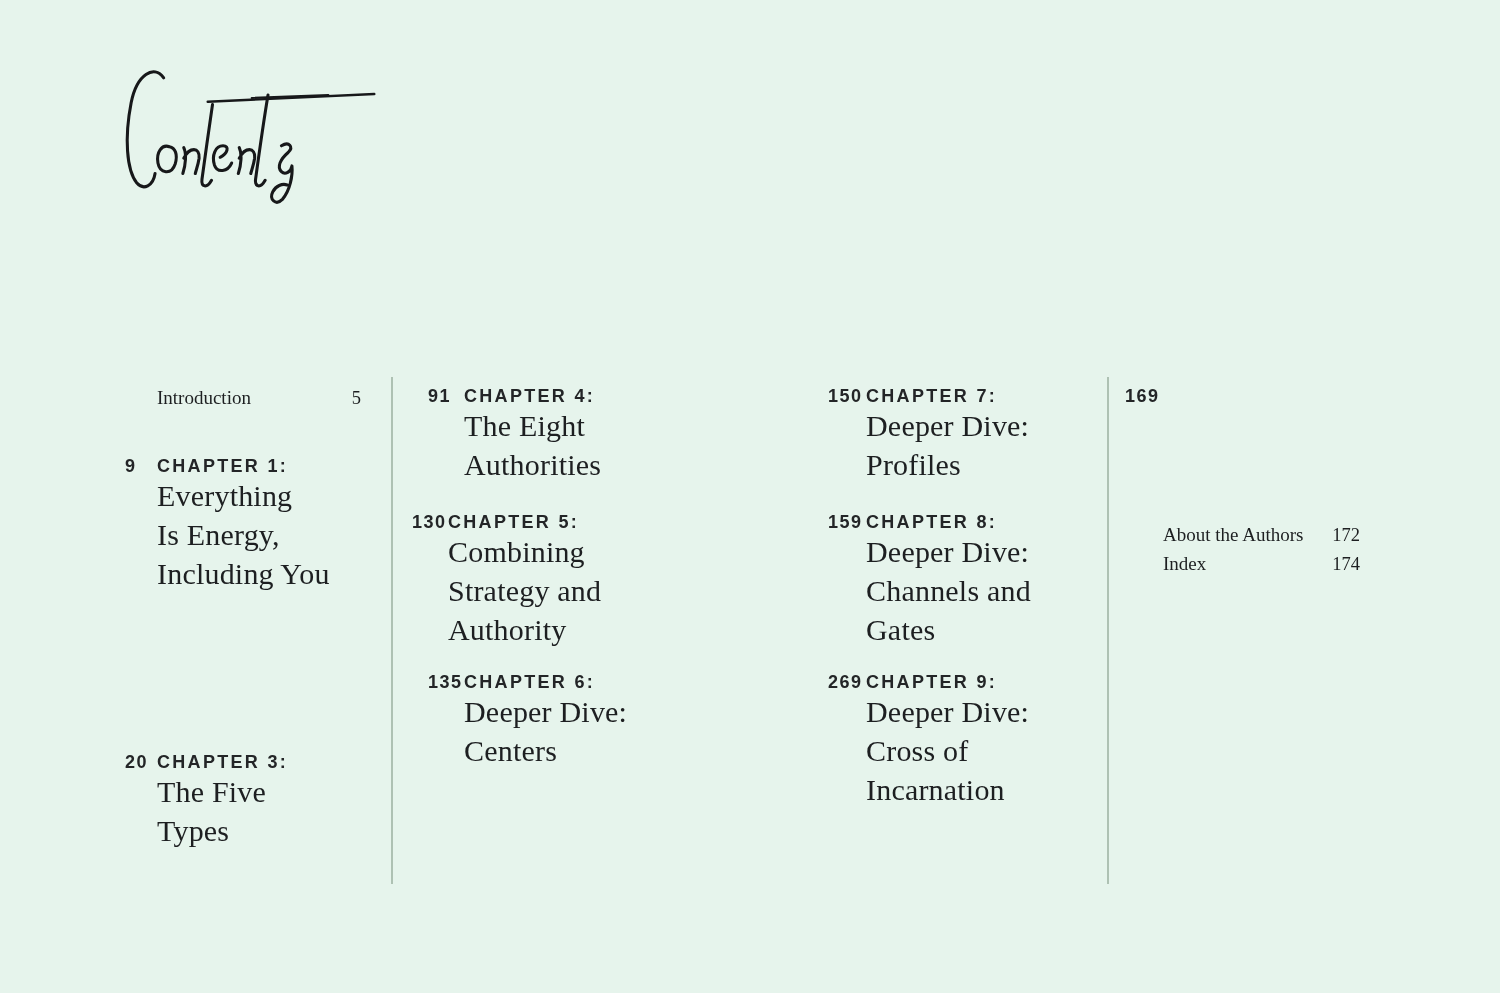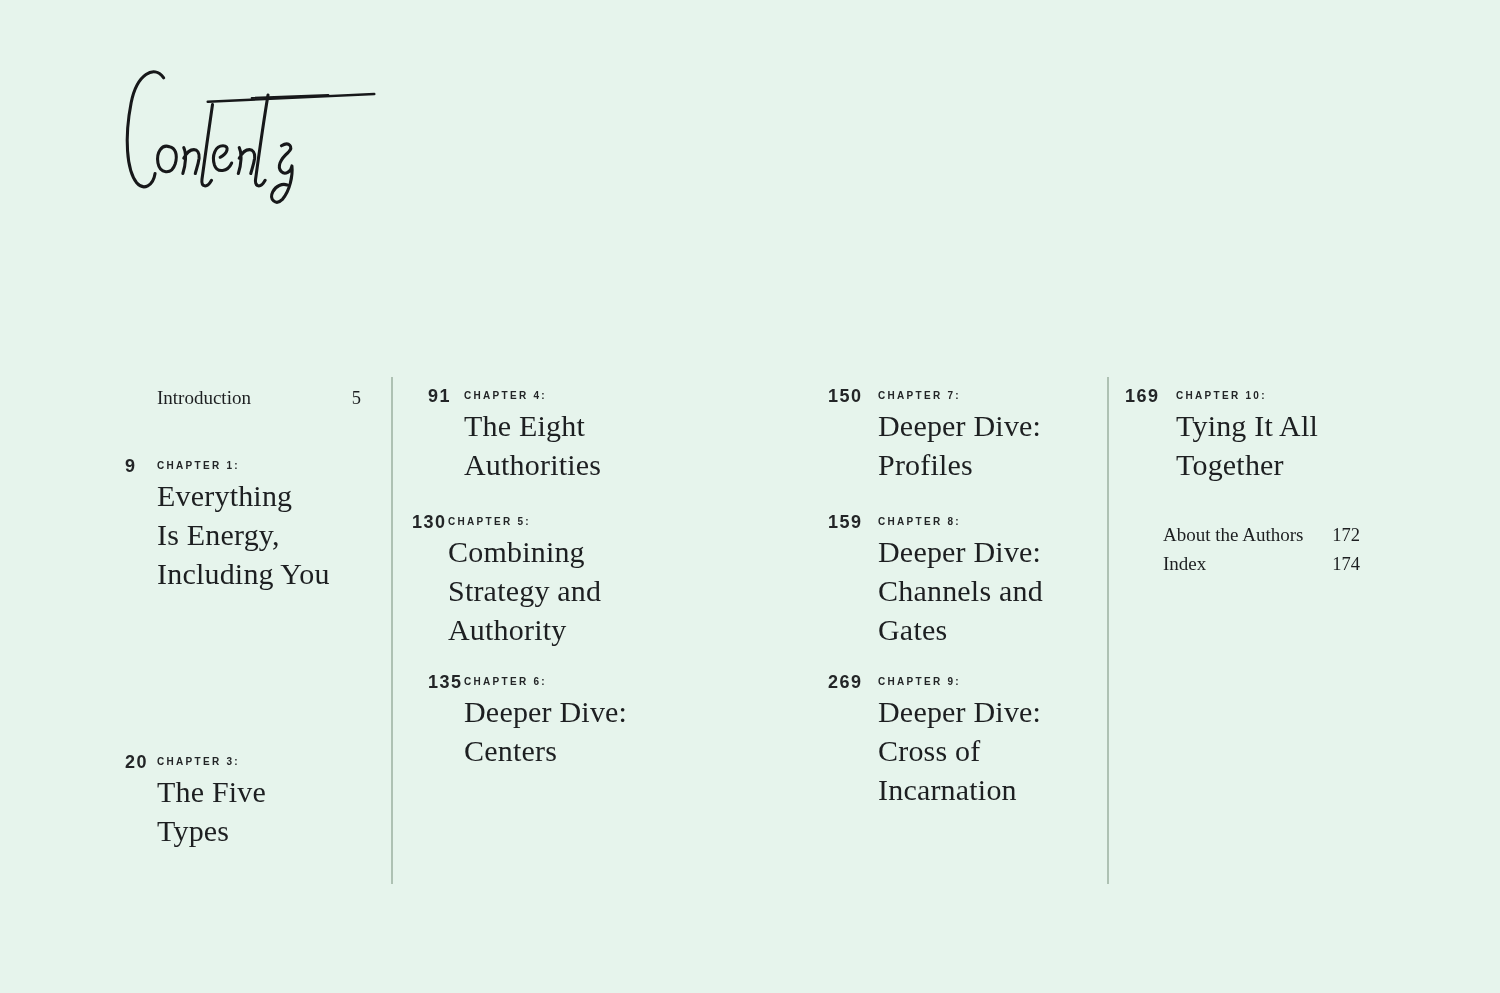--- a/index.html
+++ b/index.html
@@ -50,41 +50,41 @@
     font-weight:700;
     letter-spacing:1.5px;
     line-height:16px;
     color:var(--label-ink);
     text-align:left;
     flex:0 0 auto;
   }
   .entry-body{flex:1 1 auto;}
   .chapter-label{
     font-family:"Liberation Sans", sans-serif;
-    font-size:10px;
+    font-size:18px;
     font-weight:700;
     letter-spacing:2.3px;
     line-height:16px;
     color:var(--label-ink);
     white-space:nowrap;
   }
   .chapter-title{
     margin-top:2px;
     font-family:"Liberation Serif", serif;
     font-size:30px;
     line-height:39px;
     font-weight:400;
     color:var(--ink);
     white-space:pre-line;
     letter-spacing:0.2px;
   }
   
   .c1 .num{width:22px;margin-right:10px;}
   .c2 .num{width:27px;margin-right:9px;}
-  .c3 .num{width:26px;margin-right:24px;}
+  .c3 .num{width:26px;margin-right:12px;}
   .c4 .num{width:27px;margin-right:24px;}
 
   .plain-row{
     position:absolute;
     display:flex;
     justify-content:space-between;
     align-items:baseline;
     font-family:"Liberation Serif", serif;
     font-size:19px;
     line-height:26px;
@@ -203,25 +203,20 @@
     <div class="entry-body">
       <div class="chapter-label">CHAPTER 9:</div>
       <div class="chapter-title">Deeper Dive:
 Cross of
 Incarnation</div>
     </div>
   </div>
 
   <div class="entry c4" style="left:1125px;top:388px;width:258px;">
     <span class="num">169</span>
-    <div class="entry-body">
-      <div class="chapter-label">CHAPTER 10:</div>
-      <div class="chapter-title">Tying It All
-Together</div>
-    </div>
   </div>
 
   <div class="plain-row" style="left:1163px;top:522px;width:197px;">
     <span>About the Authors</span>
     <span class="row-page">172</span>
   </div>
 
   <div class="plain-row" style="left:1163px;top:551px;width:197px;">
     <span>Index</span>
     <span class="row-page">174</span>

